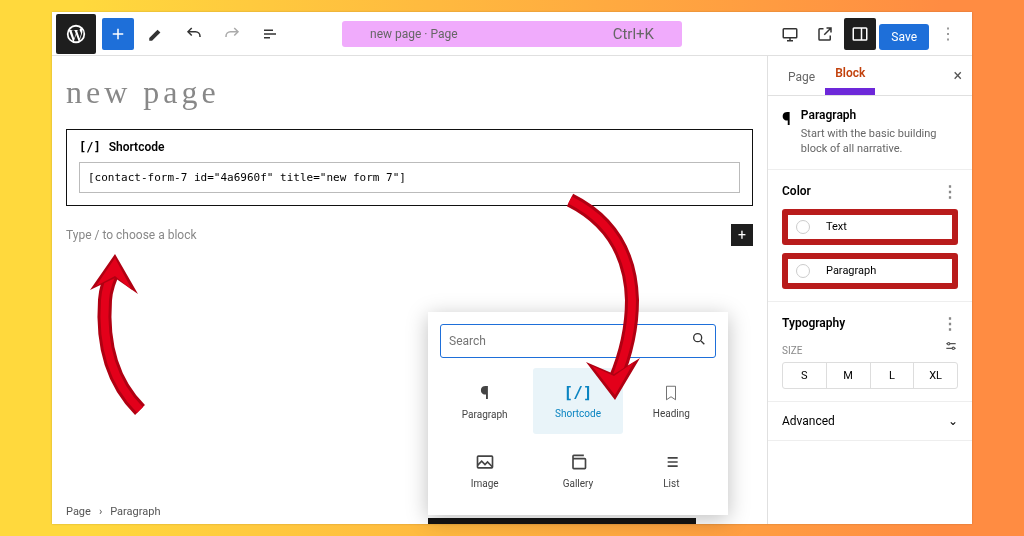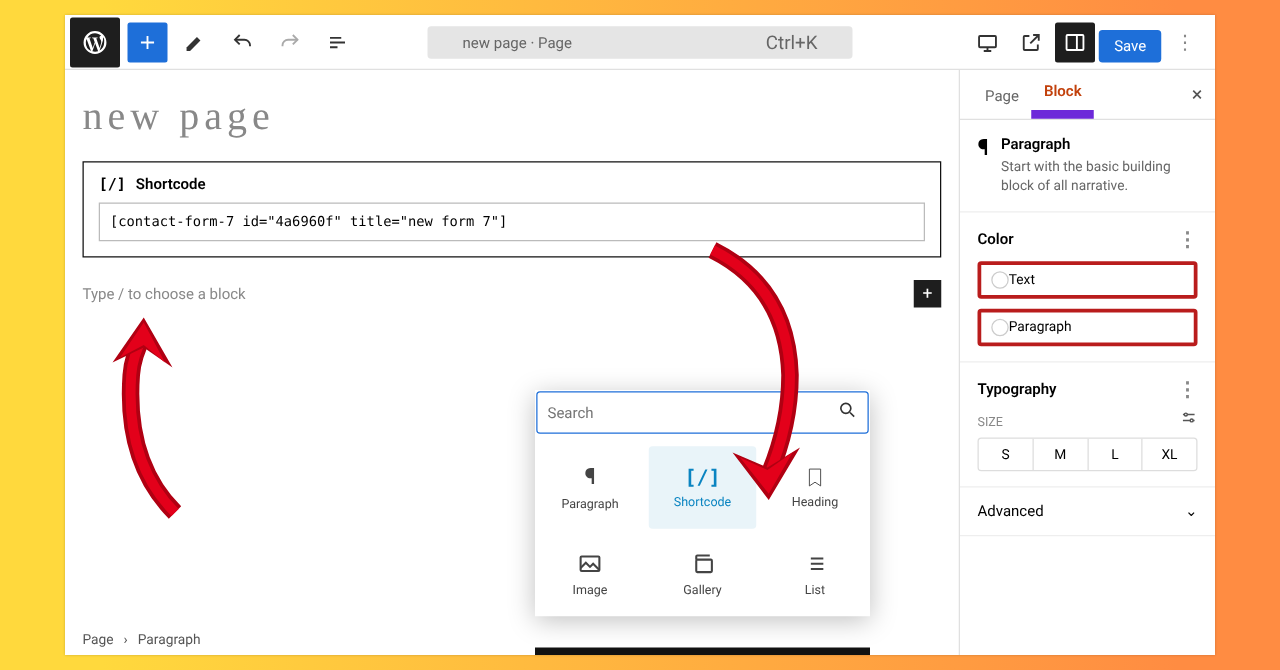--- a/index.html
+++ b/index.html
@@ -4,21 +4,21 @@
 <style>
   * { box-sizing: border-box; margin: 0; padding: 0; font-family: -apple-system, BlinkMacSystemFont, "Segoe UI", Roboto, sans-serif; }
   body { background: linear-gradient(90deg, #ffd93d 0%, #ffd93d 8%, #ff8c42 92%, #ff8c42 100%); padding: 0; }
   .viewport { width: 1024px; height: 536px; position: relative; }
   .app { position: absolute; left: 52px; top: 12px; width: 920px; height: 512px; background: #fff; display: flex; flex-direction: column; box-shadow: 0 0 2px rgba(0,0,0,0.2); }
   .topbar { height: 44px; border-bottom: 1px solid #e0e0e0; display: flex; align-items: center; padding: 0 8px; gap: 6px; position: relative; }
   .wp-logo { width: 40px; height: 40px; background: #1e1e1e; display: flex; align-items: center; justify-content: center; border-radius: 2px; margin-left: -4px; }
   .wp-logo svg { fill: #fff; }
   .icon-btn { width: 32px; height: 32px; display: flex; align-items: center; justify-content: center; border-radius: 2px; cursor: pointer; }
   .add-btn { background: #1e6fd9; color: #fff; }
-  .title-area { position: absolute; left: 50%; transform: translateX(-50%); display: flex; align-items: center; gap: 12px; background: #e5e5e5; padding: 4px 28px; border-radius: 3px; width: 340px; justify-content: space-between; }
+  .title-area { position: absolute; left: 50%; transform: translateX(-50%); display: flex; align-items: center; gap: 12px; background: #f0abfc; padding: 4px 28px; border-radius: 3px; width: 340px; justify-content: space-between; }
   .title-text { font-size: 12px; color: #666; }
   .kbd { font-size: 15px; color: #666; }
   .right-tools { margin-left: auto; display: flex; align-items: flex-end; gap: 3px; }
   .settings-toggle { background: #1e1e1e; color: #fff; }
   .save-btn { background: #1e6fd9; color: #fff; padding: 6px 12px; border-radius: 3px; font-size: 12px; }
   .body { flex: 1; display: flex; overflow: hidden; }
   .canvas { flex: 1; padding: 18px 14px; position: relative; overflow: hidden; }
   .canvas h1 { font-size: 32px; color: #888; font-weight: 300; font-family: Georgia, serif; letter-spacing: 4px; margin-bottom: 18px; }
   .block-shortcode { border: 1px solid #111; padding: 10px 12px 12px; }
   .block-header { display: flex; align-items: center; gap: 8px; margin-bottom: 8px; }
@@ -31,27 +31,27 @@
   .sidebar { width: 205px; border-left: 1px solid #e0e0e0; font-size: 12px; overflow-y: auto; }
   .tab-row { display: flex; align-items: center; border-bottom: 1px solid #e0e0e0; padding: 0 10px; }
   .tab { padding: 10px 10px 8px; cursor: pointer; color: #666; }
   .tab.active { color: #c2410c; border-bottom: 7px solid #6d28d9; font-weight: 600; }
   .tab-close { margin-left: auto; font-size: 16px; cursor: pointer; color: #555; }
   .panel-sec { padding: 12px 14px; border-bottom: 1px solid #eee; }
   .panel-sec h3 { font-size: 12px; font-weight: 600; margin-bottom: 4px; display: flex; align-items: center; justify-content: space-between; }
   .panel-sec p { font-size: 11px; color: #666; line-height: 1.4; }
   .blk-head { display: flex; gap: 10px; align-items: flex-start; }
   .color-rows { display: flex; flex-direction: column; gap: 8px; margin-top: 8px; }
-  .color-row { display: flex; align-items: center; gap: 0; font-size: 11px; border:3px solid #b91c1c; padding:5px 8px; border-radius:3px; }
+  .color-row { display: flex; align-items: center; gap: 16px; font-size: 11px; border:6px solid #b91c1c; padding:5px 8px; border-radius:3px; }
   .swatch { width: 14px; height: 14px; border-radius: 50%; border: 1px solid #ccc; background:#fff; }
   .size-btns { display: flex; border: 1px solid #ddd; border-radius: 3px; margin-top: 6px; }
   .size-btns div { flex: 1; text-align: center; padding: 6px 0; font-size: 11px; border-right: 1px solid #ddd; }
   .size-btns div:last-child { border-right: none; }
   .adv { display: flex; justify-content: space-between; align-items: center; }
-  .inserter-popup { position: absolute; left: 428px; top: 312px; width: 268px; background: #fff; box-shadow: 0 4px 20px rgba(0,0,0,0.25); padding: 1px; }
+  .inserter-popup { position: absolute; left: 428px; top: 312px; width: 300px; background: #fff; box-shadow: 0 4px 20px rgba(0,0,0,0.25); padding: 12px; }
   .search-box { border: 1.5px solid #1e6fd9; border-radius: 3px; display: flex; align-items: center; padding: 6px 8px; margin-bottom: 10px; }
   .search-box input { border: none; outline: none; flex: 1; font-size: 12px; }
   .block-grid { display: grid; grid-template-columns: repeat(3, 1fr); gap: 4px; }
   .block-item { display: flex; flex-direction: column; align-items: center; justify-content: center; padding: 14px 4px; font-size: 10px; color: #444; border-radius: 3px; cursor: pointer; gap: 6px; }
   .block-item.selected { background: #e9f4f9; color: #0a84c1; }
   .block-item svg { stroke: currentColor; fill: none; }
   .arrow { position: absolute; pointer-events: none; }
   .bottom-shadow { position:absolute; left:428px; top:518px; width:268px; height:6px; background:#111; }
   .dots{font-size:16px;color:#888;}
 </style>

